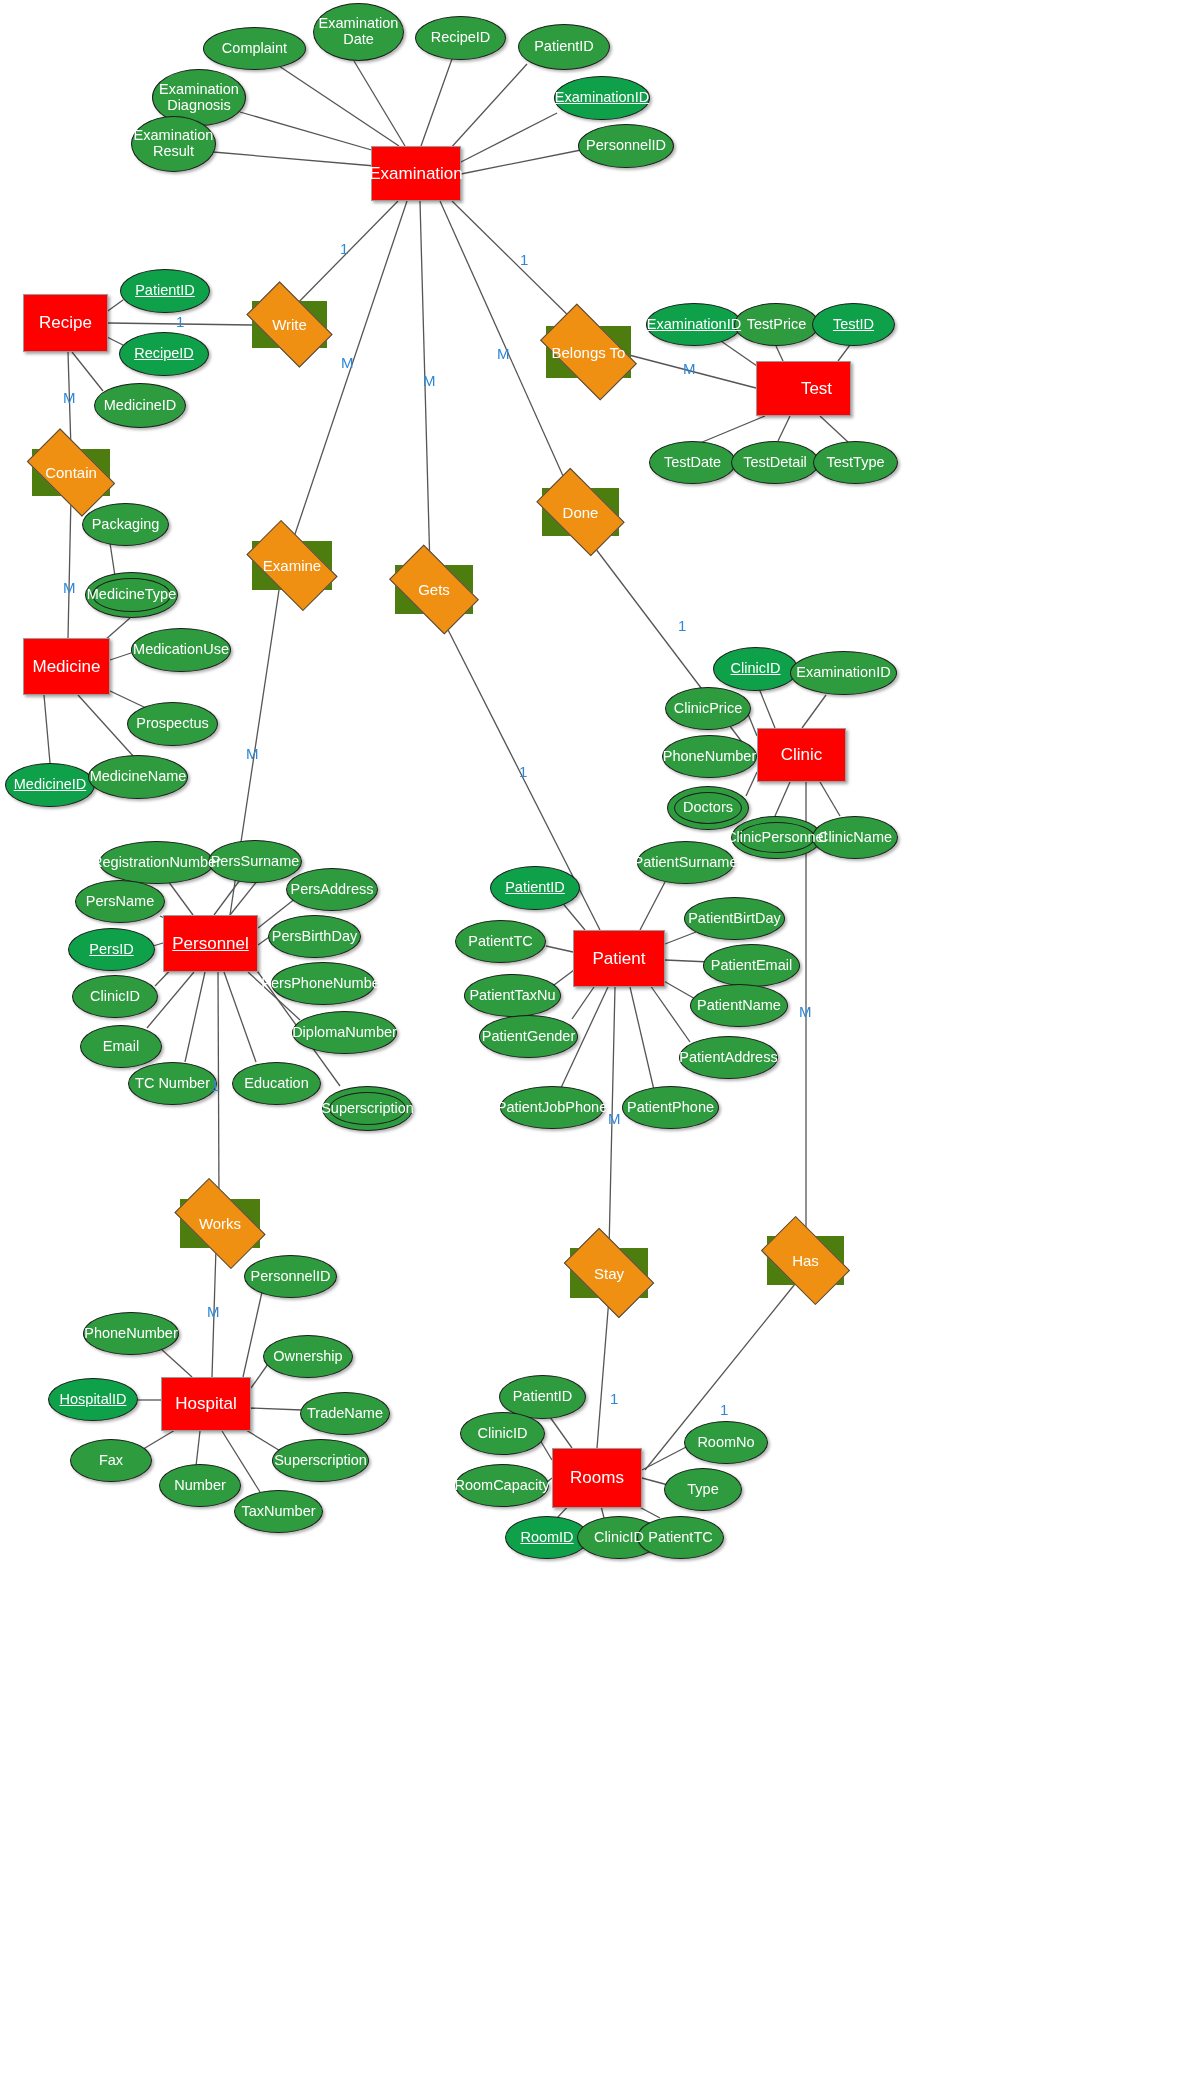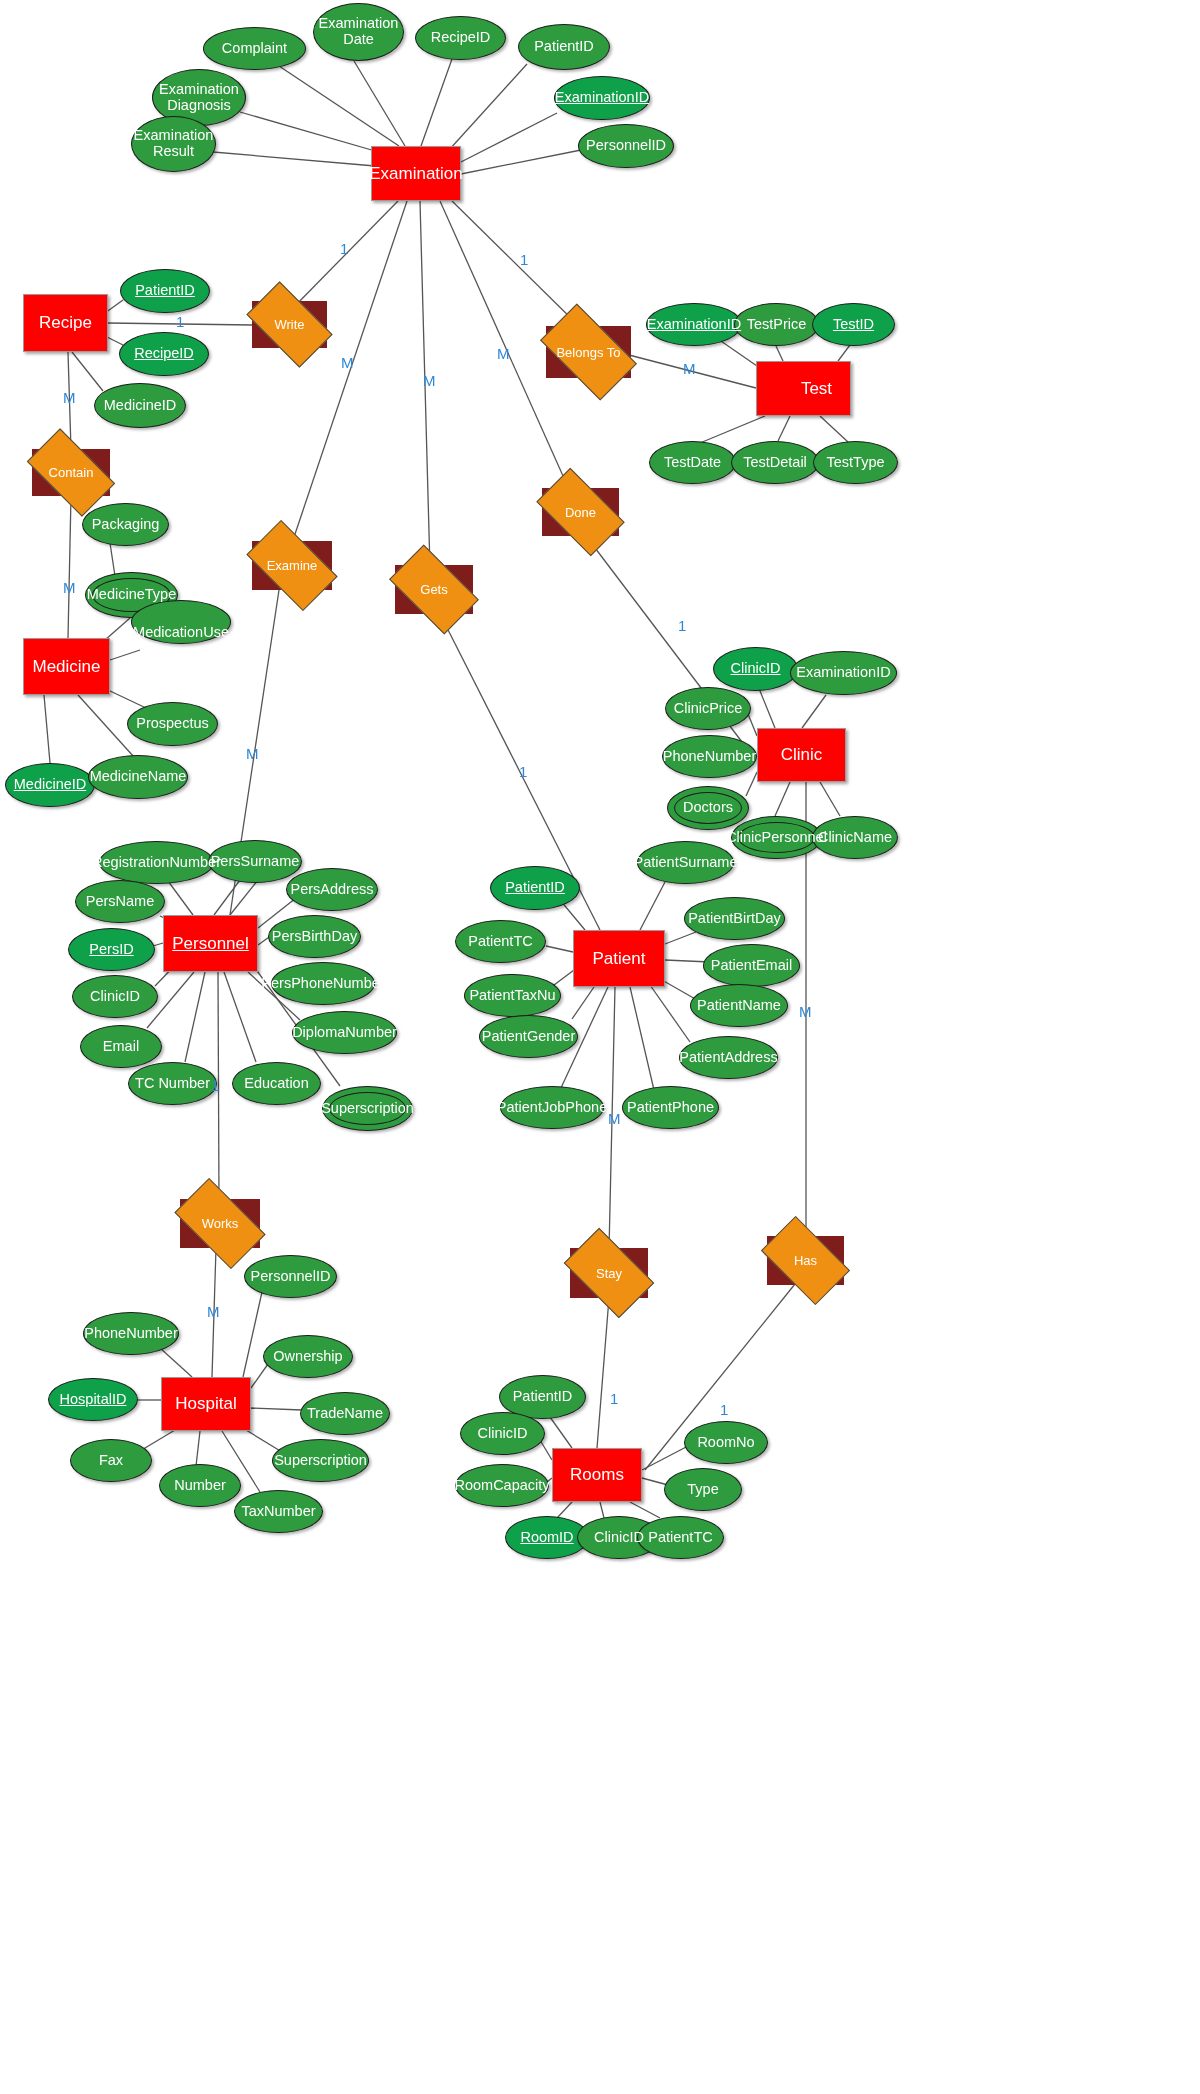--- a/index.html
+++ b/index.html
@@ -6,21 +6,21 @@
   body{font-family:"Liberation Sans",sans-serif;}
   #er-root{position:relative;width:1200px;height:2094px;background:#fff;overflow:hidden;}
   svg.er-edges{position:absolute;left:0;top:0;width:1200px;height:2094px;}
   .node{position:absolute;display:flex;align-items:center;justify-content:center;text-align:center;color:#fff;box-sizing:border-box;}
   .ent{background:#fe0000;border:1px solid #9b9b9b;box-shadow:2px 2px 3px rgba(0,0,0,.35);font-size:17px;}
   .attr{background:#2e9b3f;border:1px solid #1d1d1d;border-radius:50%;box-shadow:2px 2px 3px rgba(0,0,0,.3);font-size:14.5px;line-height:1.1;padding:2px 4px;}
   .attr.pk{background:#0fa14a;}
   .attr.pk .lbl{text-decoration:underline;}
   .attr.multi{border:1px solid #1d1d1d;box-shadow:2px 2px 3px rgba(0,0,0,.3);}
   .attr.multi .inner{position:absolute;left:6px;top:5px;right:6px;bottom:5px;border:1.6px solid #1d1d1d;border-radius:50%;pointer-events:none;}
-  .rel{background:#7f1d1d;border:0;font-size:13px;box-shadow:none;}
+  .rel{background:#4d7c0f;border:0;font-size:15px;box-shadow:none;}
   .rel .dia{position:absolute;left:0;top:0;width:100%;height:100%;background:#ef9012;border:1px solid #4a4a4a;transform:rotate(45deg);box-sizing:border-box;}
   .rel .lbl{position:relative;z-index:2;}
   .card{position:absolute;color:#2e86d6;font-size:15px;}
   .lbl{position:relative;z-index:2;white-space:pre-line;}
 </style>
 </head>
 <body>
 
 <div id="er-root">
   <svg class="er-edges" id="edge-layer" viewBox="0 0 1200 2094">
@@ -169,21 +169,21 @@
       <div class="node attr" style="left: 813px; top: 441px; width: 85px; height: 43px;">
         <span class="lbl">TestType</span>
       </div>
       <div class="node attr" style="left: 82px; top: 503px; width: 87px; height: 43px;">
         <span class="lbl">Packaging</span>
       </div>
       <div class="node attr multi" style="left: 85px; top: 572px; width: 93px; height: 46px;">
         <span class="inner"></span>
         <span class="lbl">MedicineType</span>
       </div>
-      <div class="node attr" style="left: 131px; top: 600px; width: 100px; height: 44px; align-items: flex-end;">
+      <div class="node attr" style="left: 131px; top: 628px; width: 100px; height: 44px;">
         <span class="lbl">MedicationUse</span>
       </div>
       <div class="node attr" style="left: 127px; top: 702px; width: 91px; height: 44px;">
         <span class="lbl">Prospectus</span>
       </div>
       <div class="node attr pk" style="left: 5px; top: 763px; width: 90px; height: 44px;">
         <span class="lbl">MedicineID</span>
       </div>
       <div class="node attr" style="left: 88px; top: 755px; width: 100px; height: 44px;">
         <span class="lbl">MedicineName</span>
@@ -352,21 +352,21 @@
       </div>
       <div class="node ent" style="left: 163px; top: 915px; width: 95px; height: 57px; text-decoration: underline;">
         <span class="lbl">Personnel</span>
       </div>
       <div class="node ent" style="left: 573px; top: 930px; width: 92px; height: 57px;">
         <span class="lbl">Patient</span>
       </div>
       <div class="node ent" style="left: 161px; top: 1377px; width: 90px; height: 54px;">
         <span class="lbl">Hospital</span>
       </div>
-      <div class="node ent" style="left: 552px; top: 1448px; width: 90px; height: 54px;">
+      <div class="node ent" style="left: 552px; top: 1448px; width: 90px; height: 60px;">
         <span class="lbl">Rooms</span>
       </div>
       <div class="node rel" style="left: 252px; top: 301px; width: 75px; height: 47px;">
         <div class="dia"></div>
         <span class="lbl">Write</span>
       </div>
       <div class="node rel" style="left: 546px; top: 326px; width: 85px; height: 52px;">
         <div class="dia"></div>
         <span class="lbl">Belongs To</span>
       </div>

